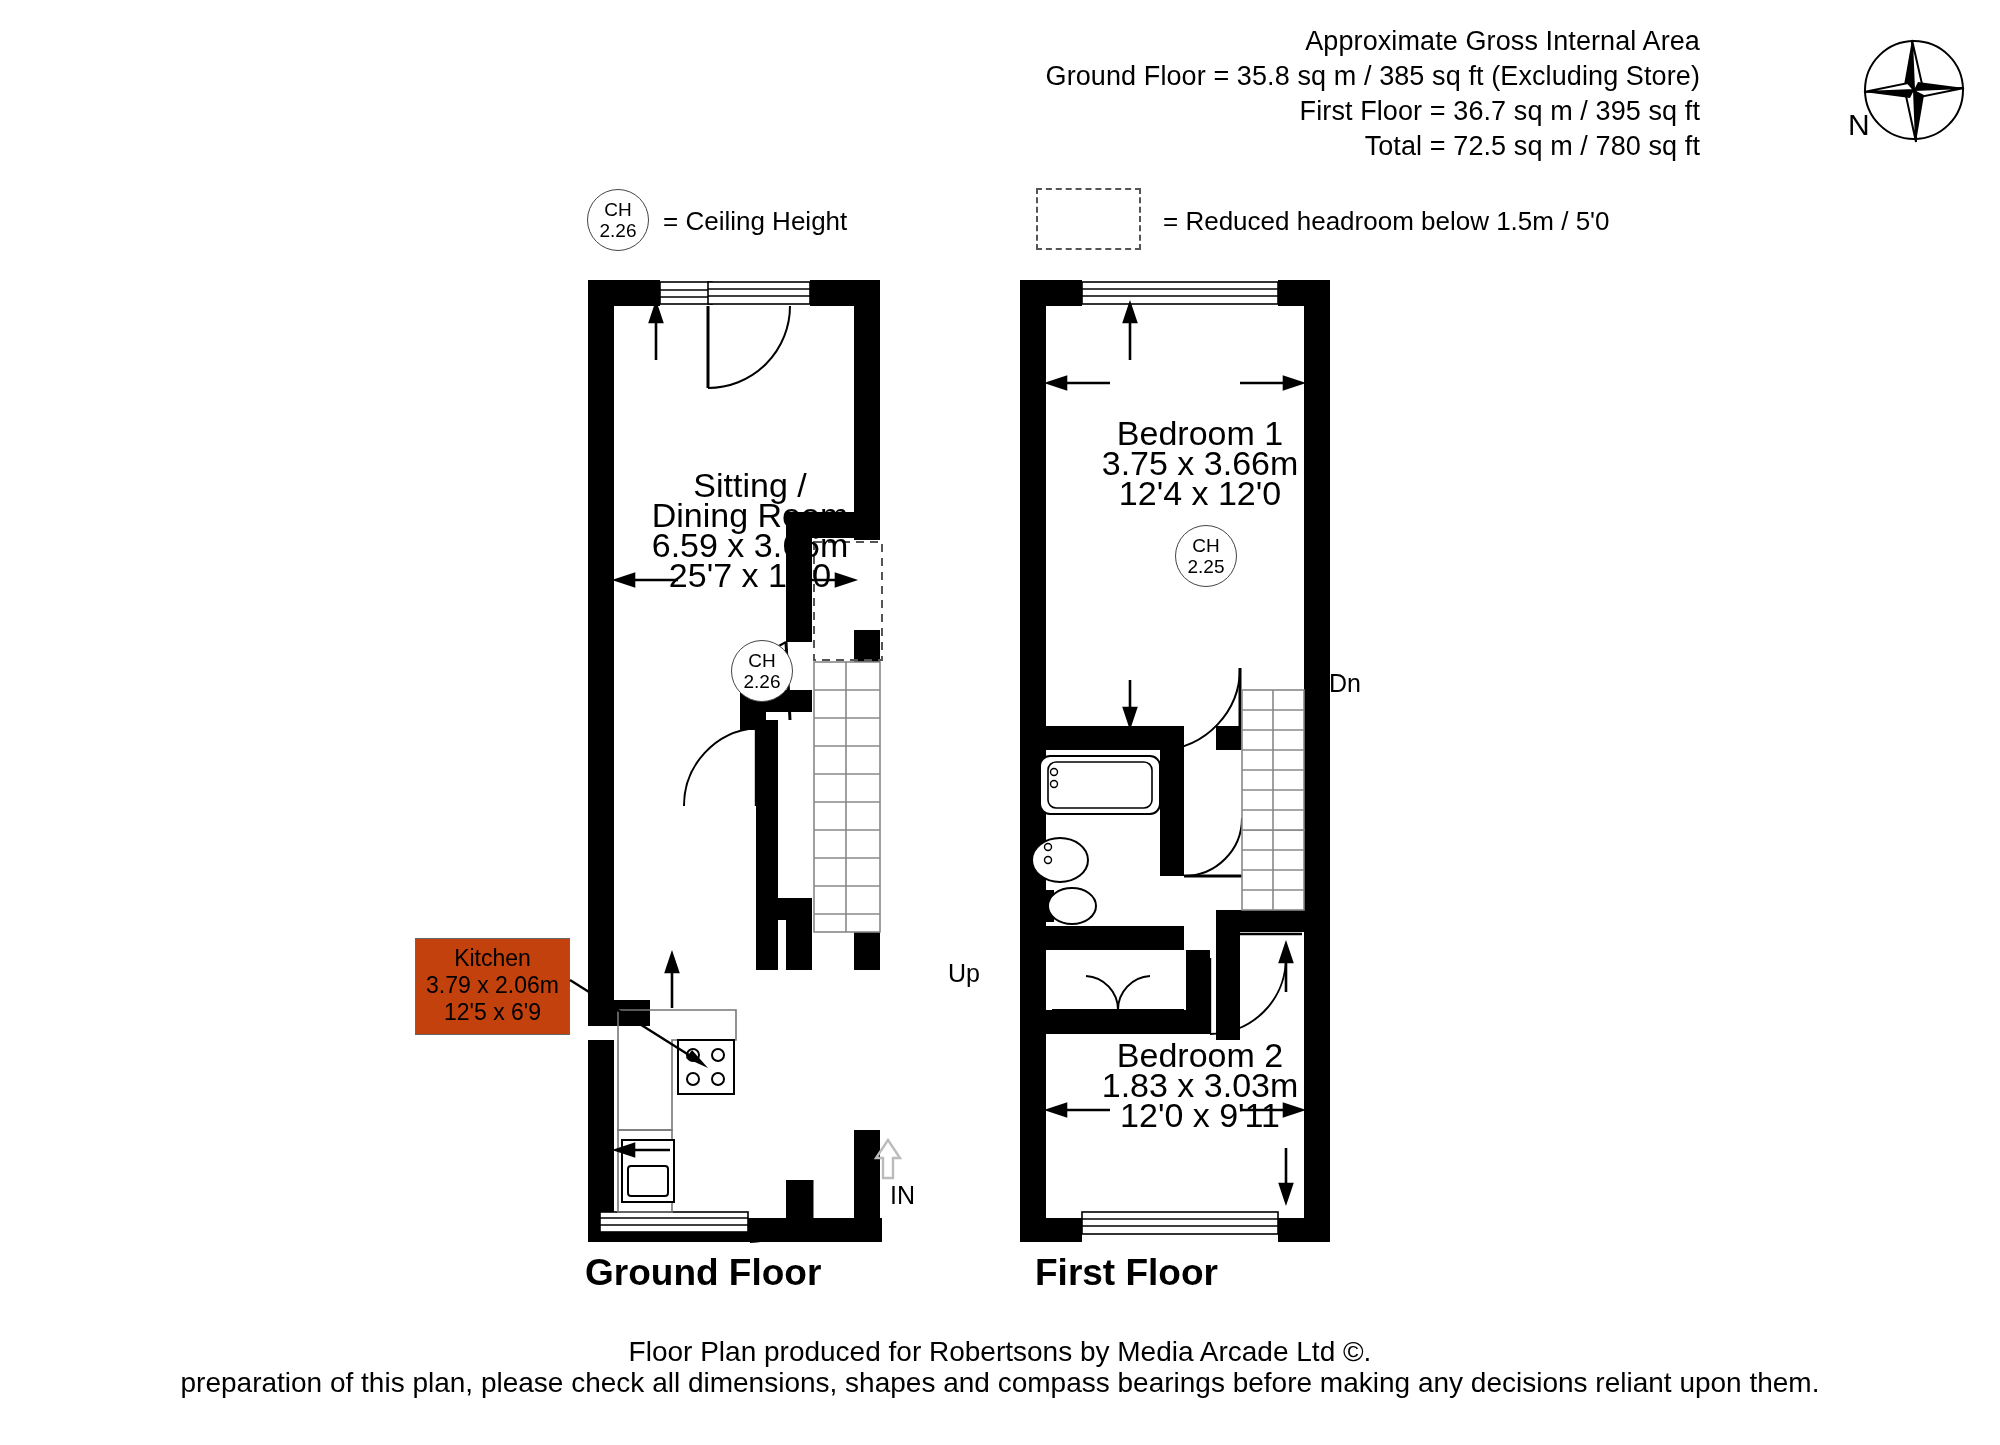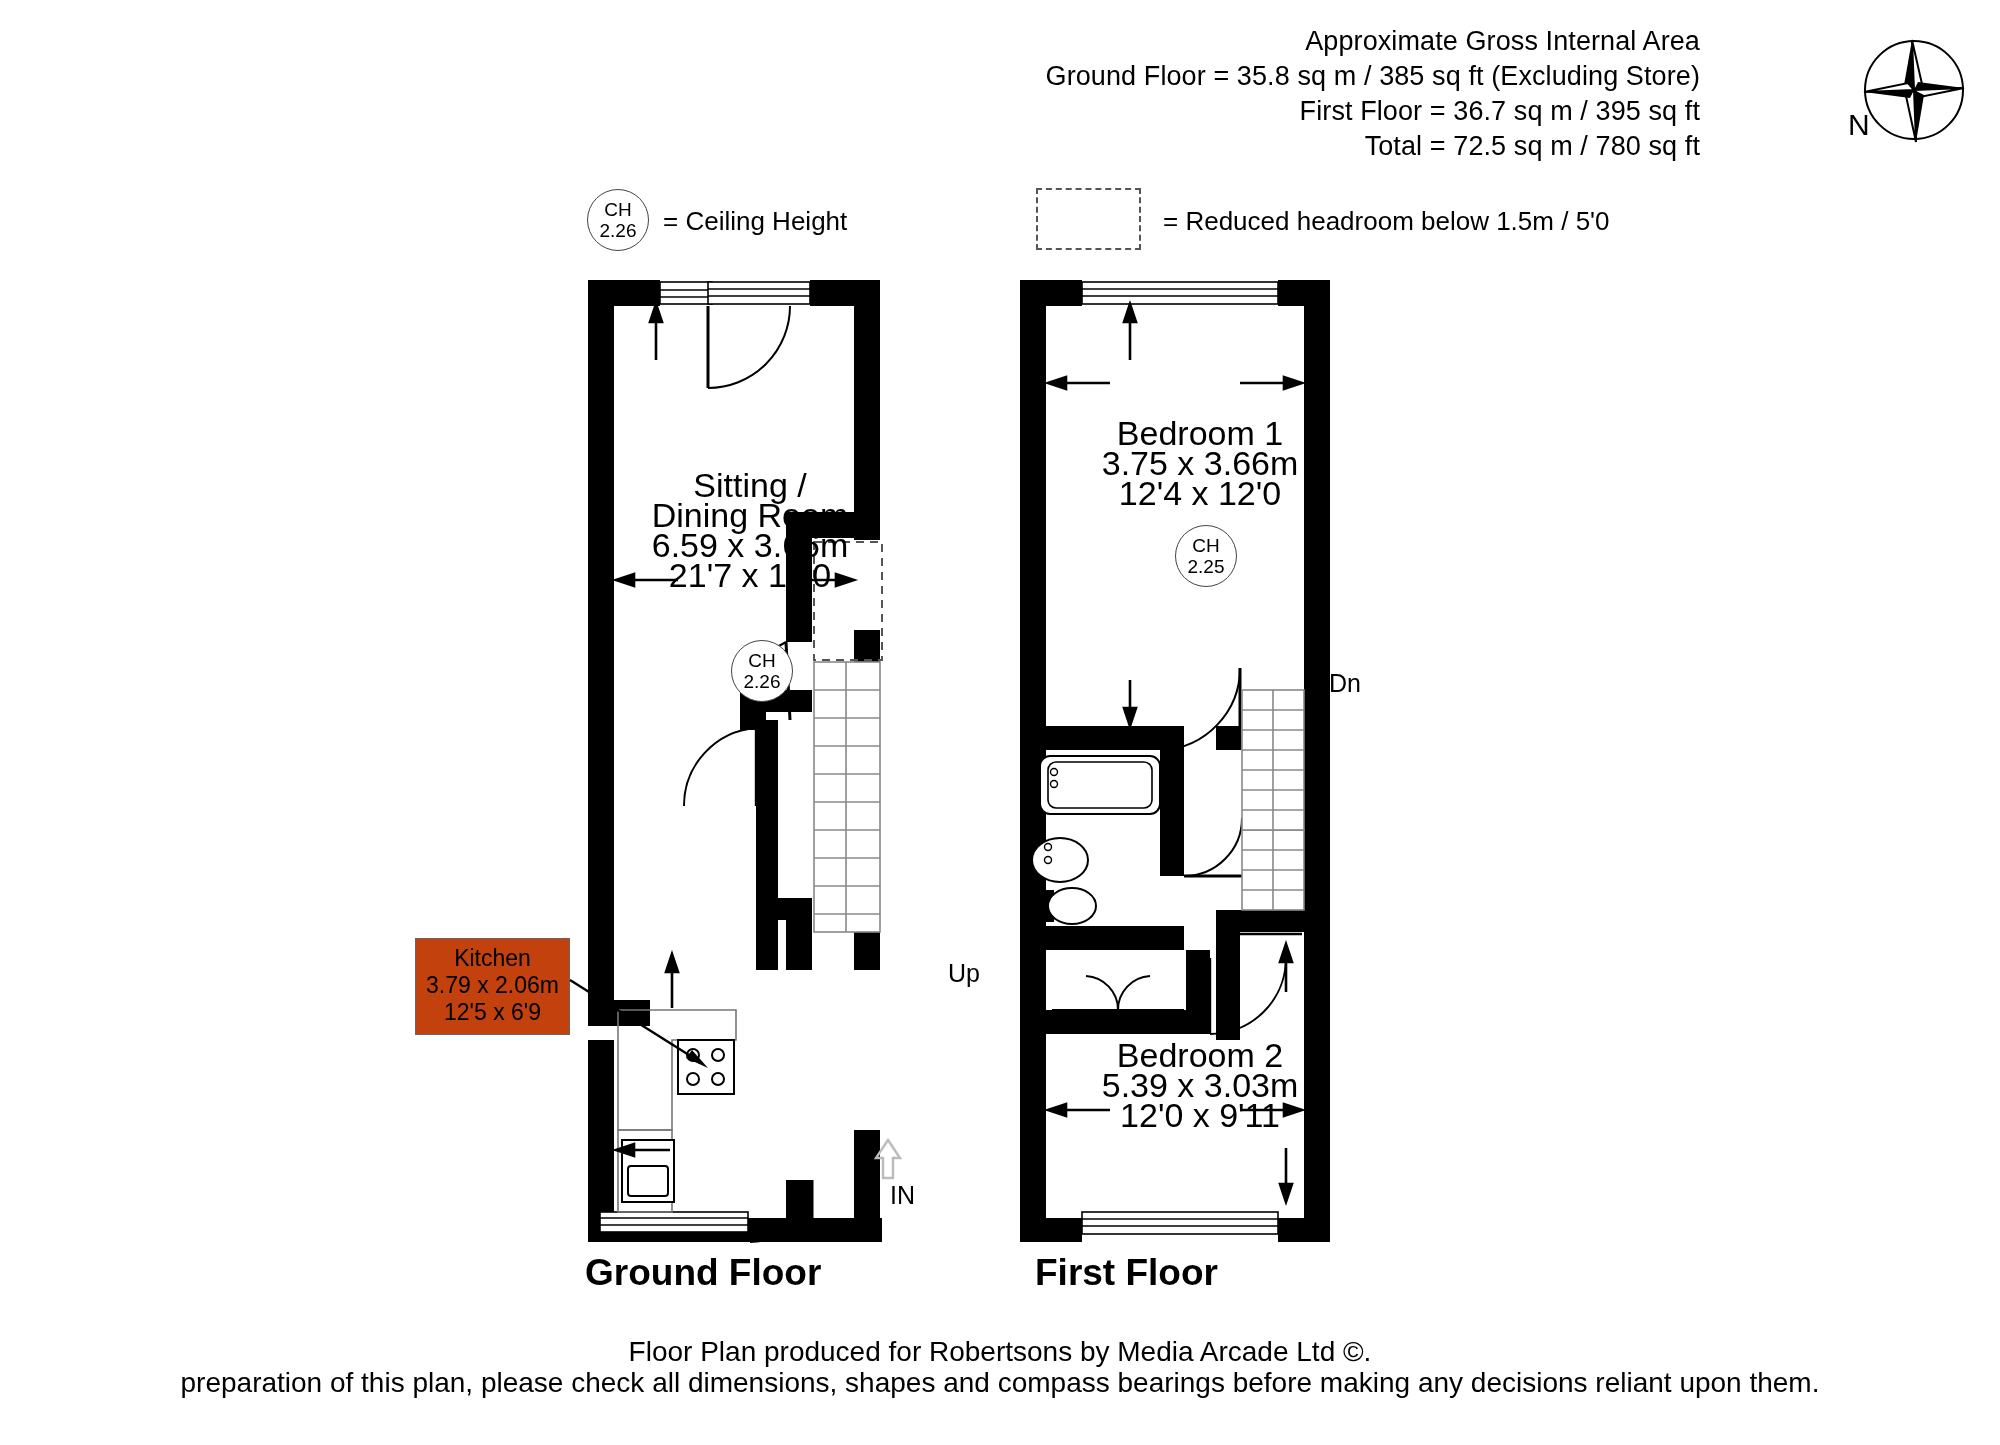--- a/index.html
+++ b/index.html
@@ -326,21 +326,21 @@
         <line x1="112" y1="712" x2="112" y2="758"></line>
         <polygon points="112,704 106,722 118,722"></polygon>
       </g>
     </svg>
   </div>
 
   <div class="room-label" id="label-sitting-dining">
     <div>Sitting  /</div>
     <div>Dining Room</div>
     <div>6.59 x 3.66m</div>
-    <div>21'7 x 12'0</div>
+    <div>25'7 x 12'0</div>
   </div>
 
   <div class="ch-circle" id="ch-ground">
     <div>CH</div>
     <div>2.26</div>
   </div>
 
   <div id="kitchen-callout">
     <div>Kitchen</div>
     <div>3.79 x 2.06m</div>
@@ -474,21 +474,21 @@
     <div>12'4 x 12'0</div>
   </div>
 
   <div class="ch-circle" id="ch-first">
     <div>CH</div>
     <div>2.25</div>
   </div>
 
   <div class="room-label" id="label-bedroom2">
     <div>Bedroom 2</div>
-    <div>5.39 x 3.03m</div>
+    <div>1.83 x 3.03m</div>
     <div>12'0 x 9'11</div>
   </div>
 
   <div class="plan-text" id="text-dn">Dn</div>
 
   <div class="floor-title" id="title-first">First Floor</div>
 
   <div id="footer-block">
     <div class="fline">Floor Plan produced for Robertsons by Media Arcade Ltd ©.</div>
     <div class="fline">preparation of this plan, please check all dimensions, shapes and compass bearings before making any decisions reliant upon them.</div>

